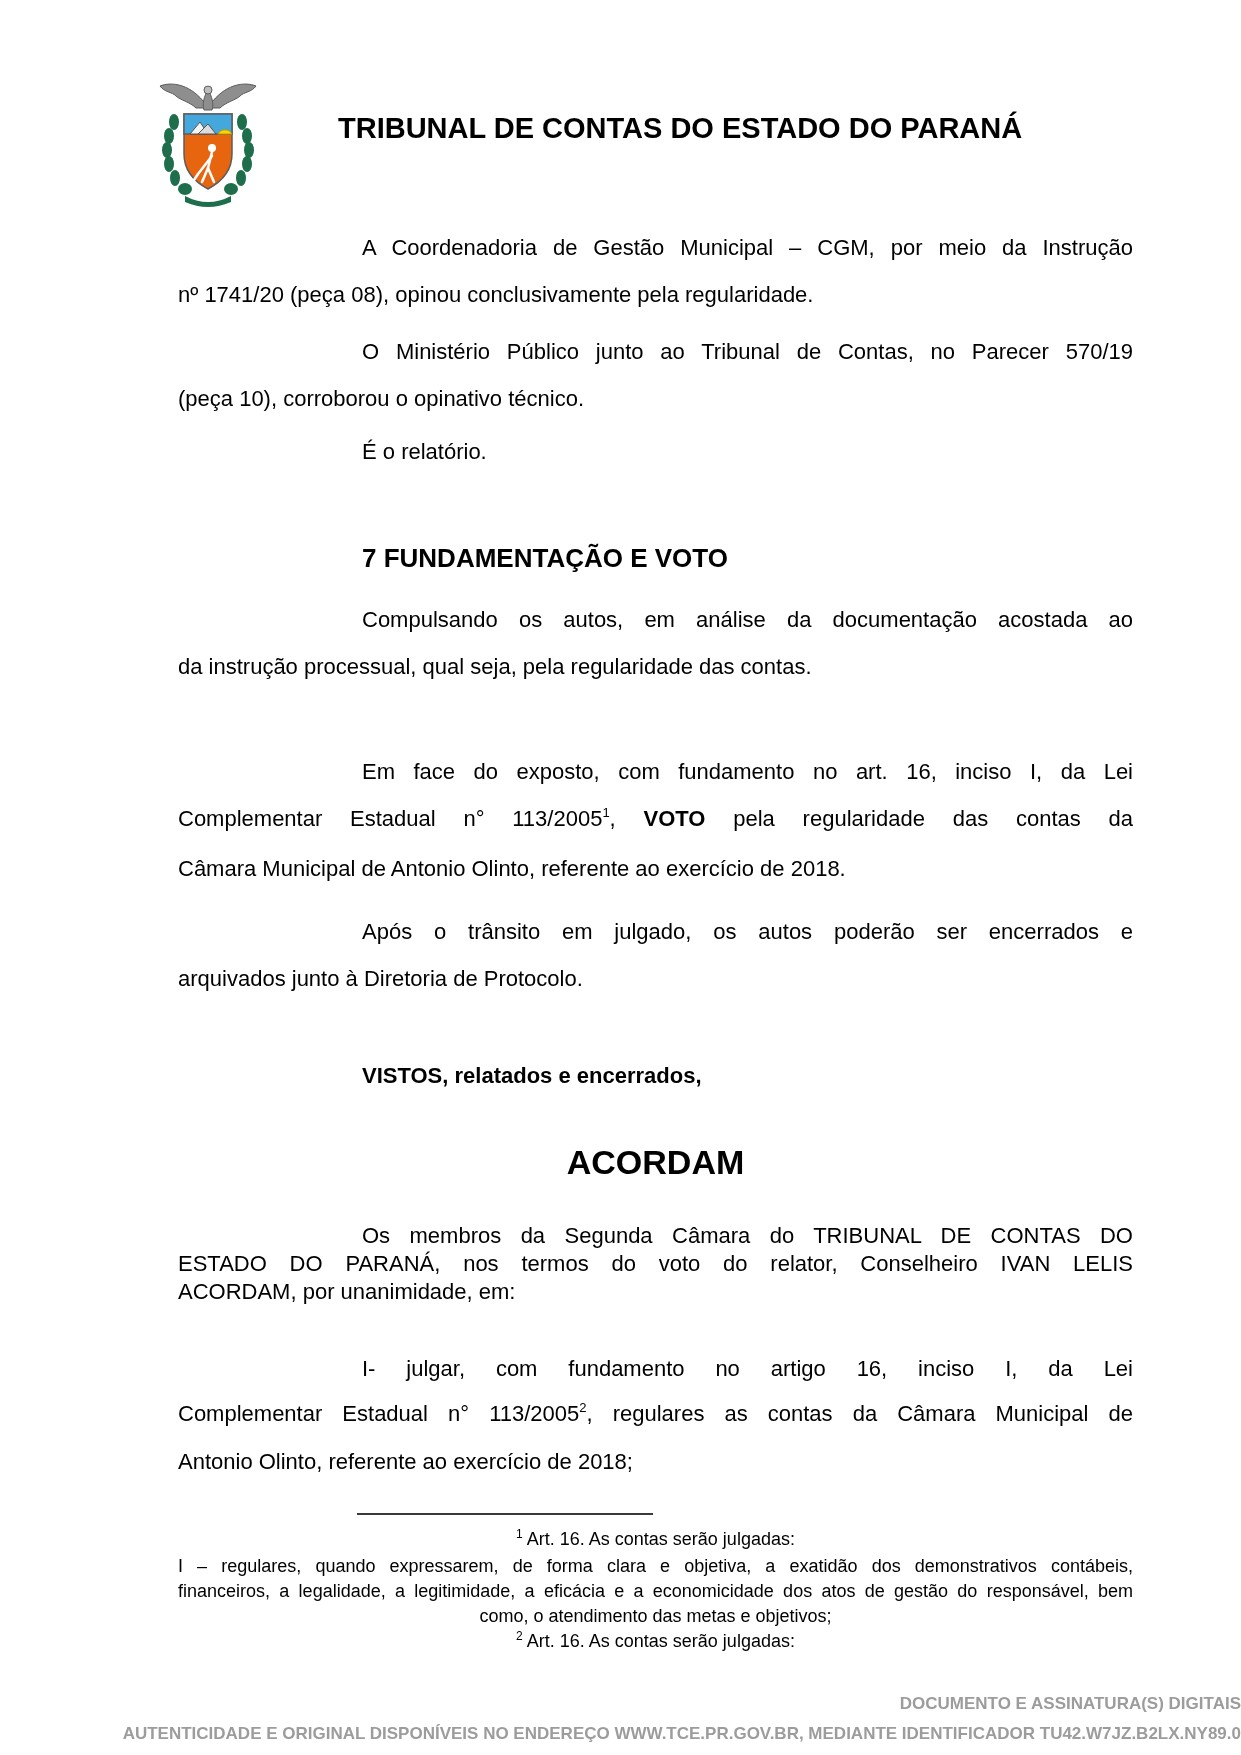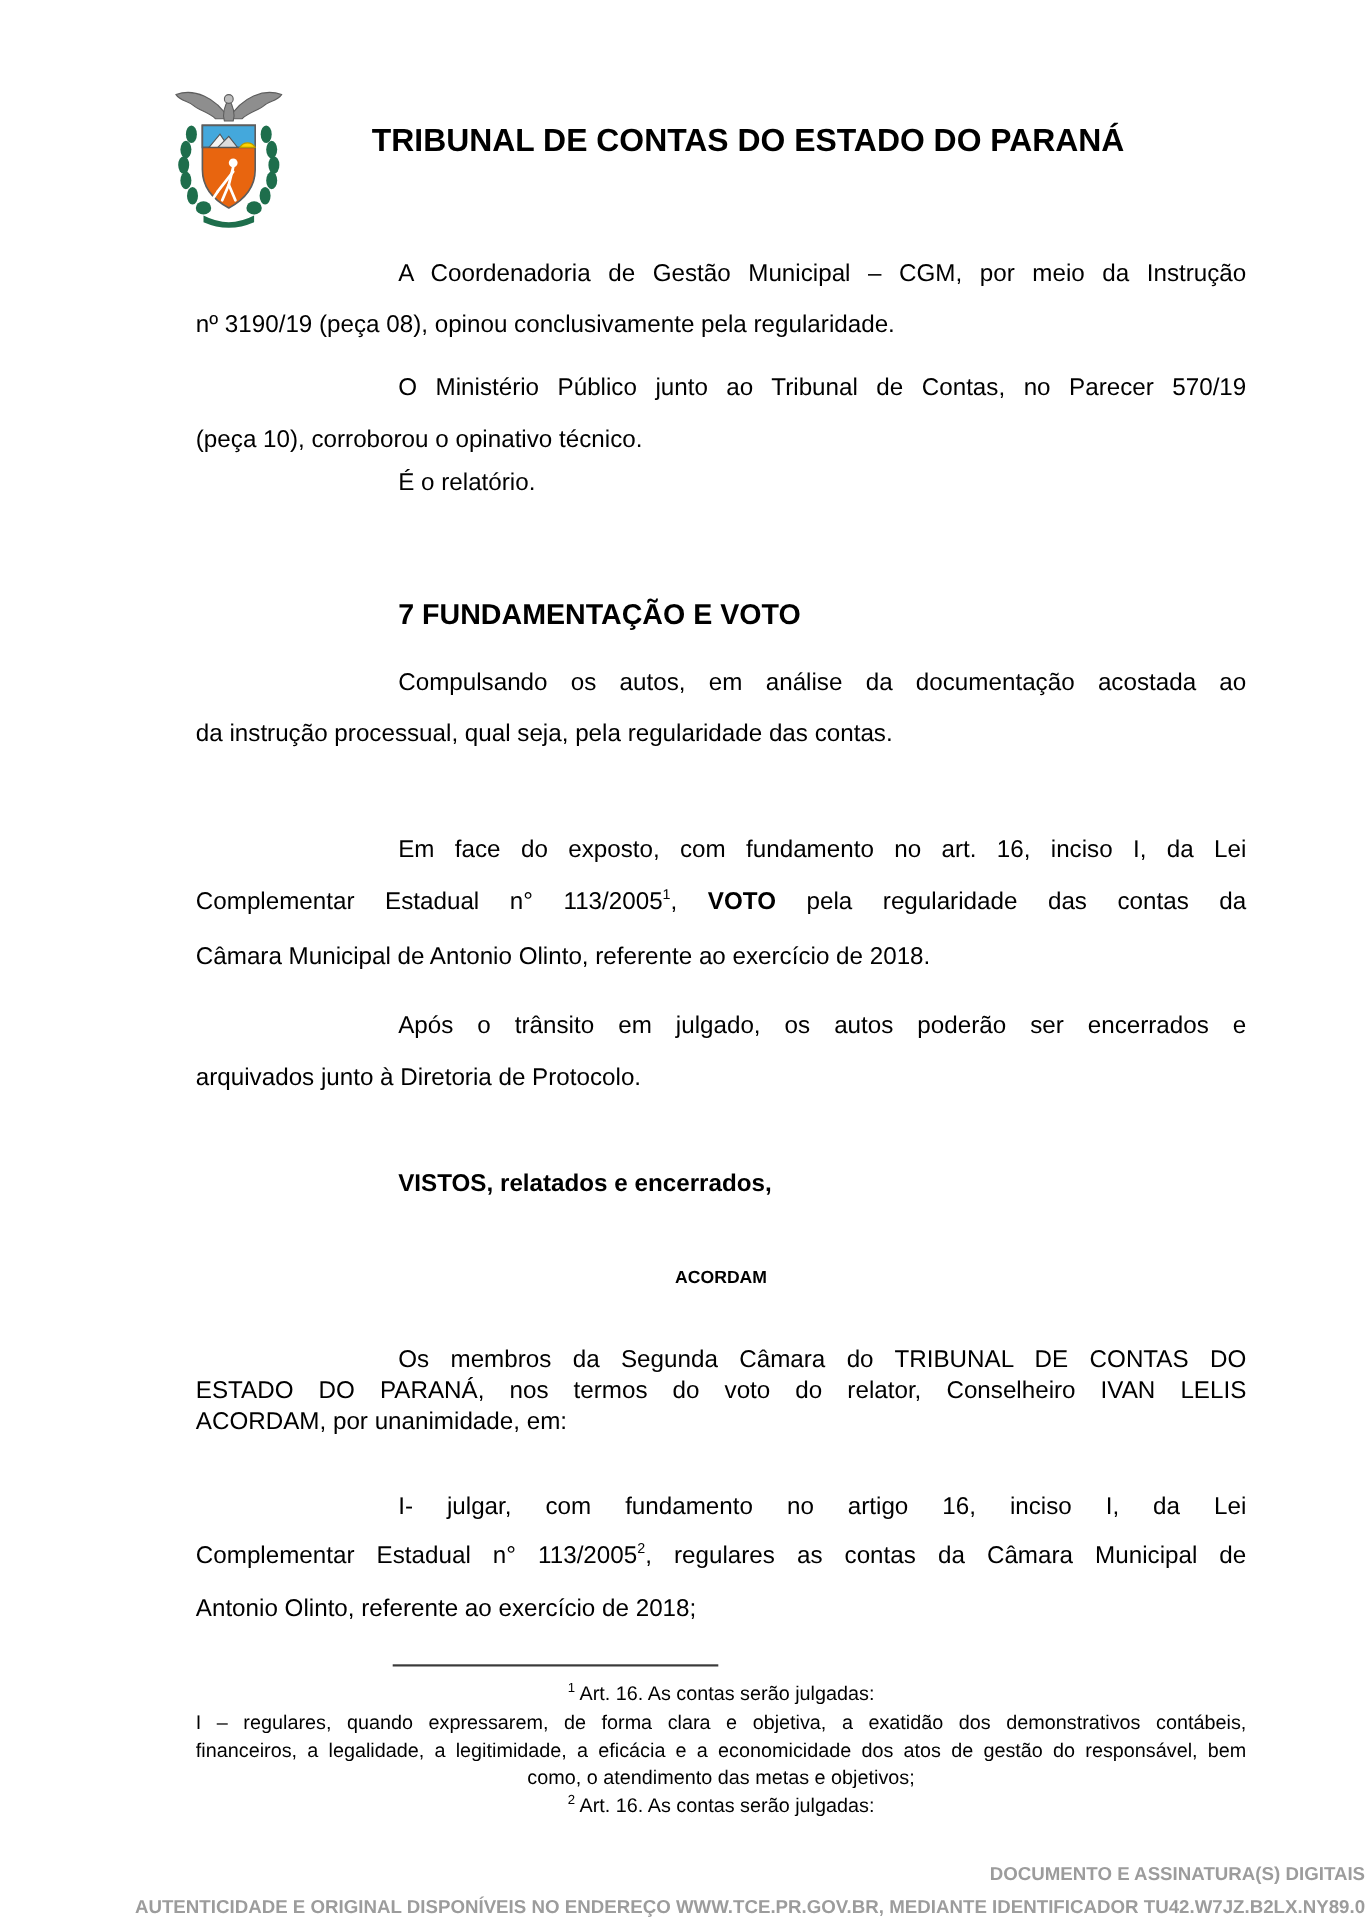--- a/index.html
+++ b/index.html
@@ -20,21 +20,21 @@
     white-space:nowrap;
   }
   .bodyline { font-size:22px; line-height:47px; text-align:left; }
   .just     { text-align:justify; text-align-last:justify; }
   .indent   { text-indent:184px; }
   .tight .bodyline { line-height:28px; }
   .lh45 .bodyline { line-height:45px; }
 
   .h2head { font-size:26px; font-weight:bold; line-height:32px; text-indent:184px; white-space:nowrap; }
   .vistos { font-weight:bold; }
-  .acordam { font-size:16px; font-weight:bold; line-height:32px; text-align:center; }
+  .acordam { font-size:34px; font-weight:bold; line-height:32px; text-align:center; }
 
   .bold { font-weight:bold; }
   .sup  { font-size:13px; position:relative; top:-9px; }
 
   .fnsep { top:1513px; left:357px; width:296px; height:0; border-top:2px solid #3a3a3a; }
   .footnotes { top:1527px; font-size:18px; line-height:25px; }
   .fnline { text-align:justify; text-align-last:justify; }
   .fnlast { text-align:center; }
   .fnmark { font-size:12px; position:relative; top:-7px; margin-right:4px; }
 
@@ -96,29 +96,29 @@
         <path d="M62 78 L48 96"></path>
         <path d="M48 96 L44 102"></path>
       </g>
     </svg>
   </div>
 
   <div class="abs doc-title">TRIBUNAL DE CONTAS DO ESTADO DO PARANÁ</div>
 
   <div class="col" style="top:224px">
     <div class="bodyline just indent">A Coordenadoria de Gestão Municipal – CGM, por meio da Instrução</div>
-    <div class="bodyline">nº 3190/19 (peça 08), opinou conclusivamente pela regularidade.</div>
+    <div class="bodyline">nº 1741/20 (peça 08), opinou conclusivamente pela regularidade.</div>
   </div>
 
   <div class="col" style="top:328px">
     <div class="bodyline just indent">O Ministério Público junto ao Tribunal de Contas, no Parecer 570/19</div>
     <div class="bodyline">(peça 10), corroborou o opinativo técnico.</div>
   </div>
 
-  <div class="col" style="top:414px">
+  <div class="col" style="top:428px">
     <div class="bodyline indent">É o relatório.</div>
   </div>
 
   <div class="col h2head" style="top:542px">7 FUNDAMENTAÇÃO E VOTO</div>
 
   <div class="col" style="top:596px">
     <div class="bodyline just indent">Compulsando os autos, em análise da documentação acostada ao</div>
     <div class="bodyline">da instrução processual, qual seja, pela regularidade das contas.</div>
   </div>
 

